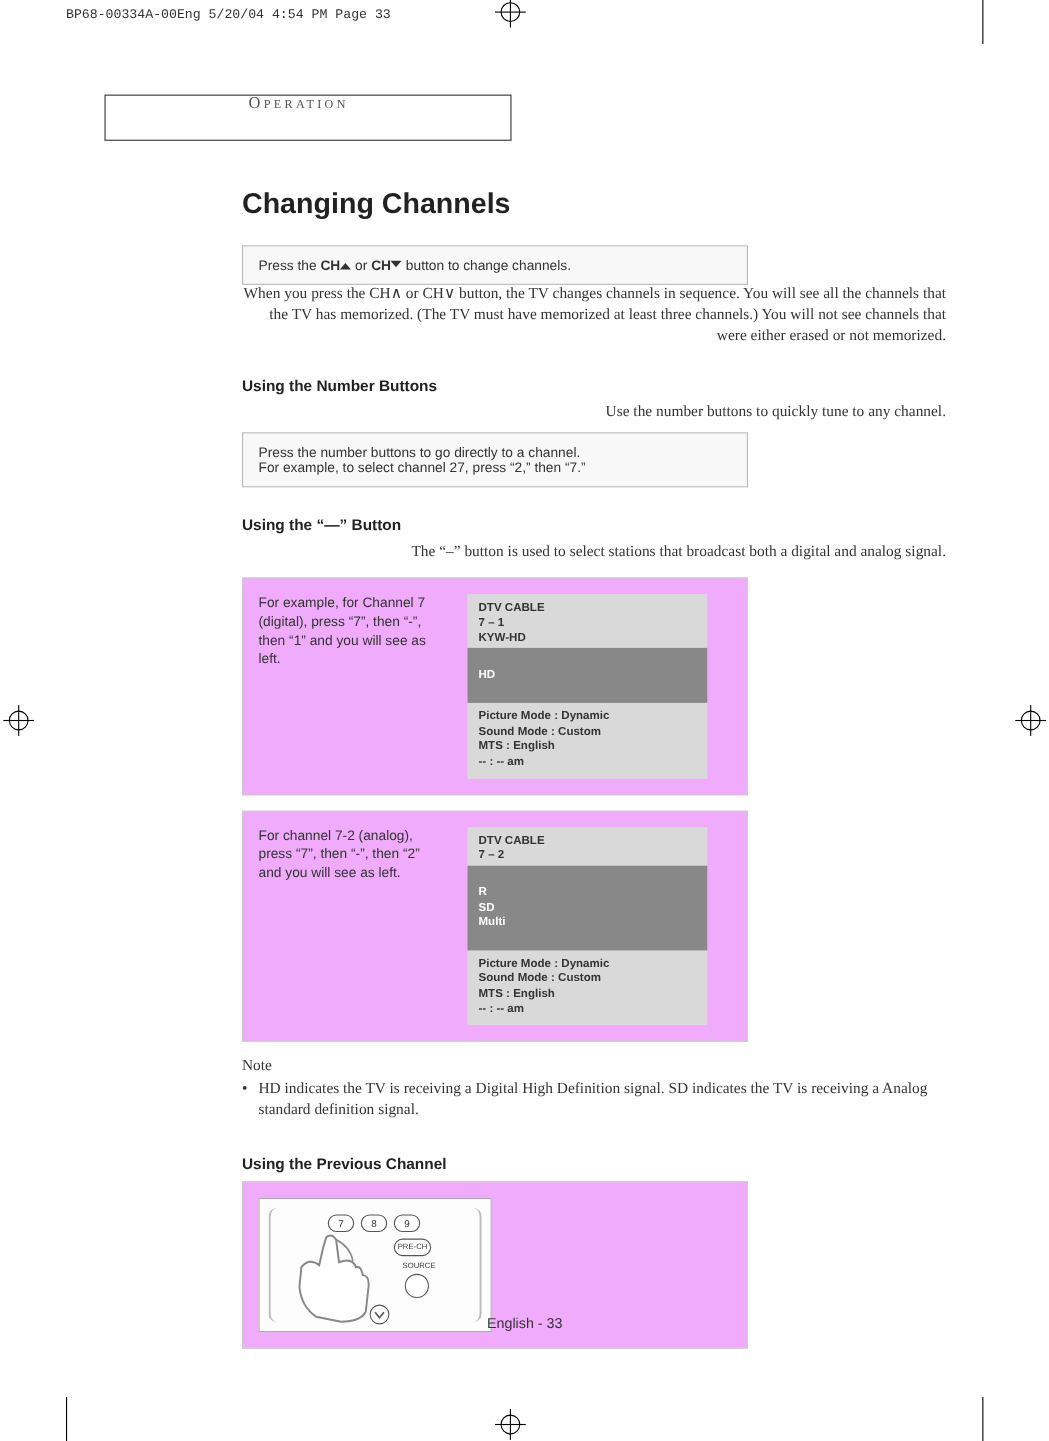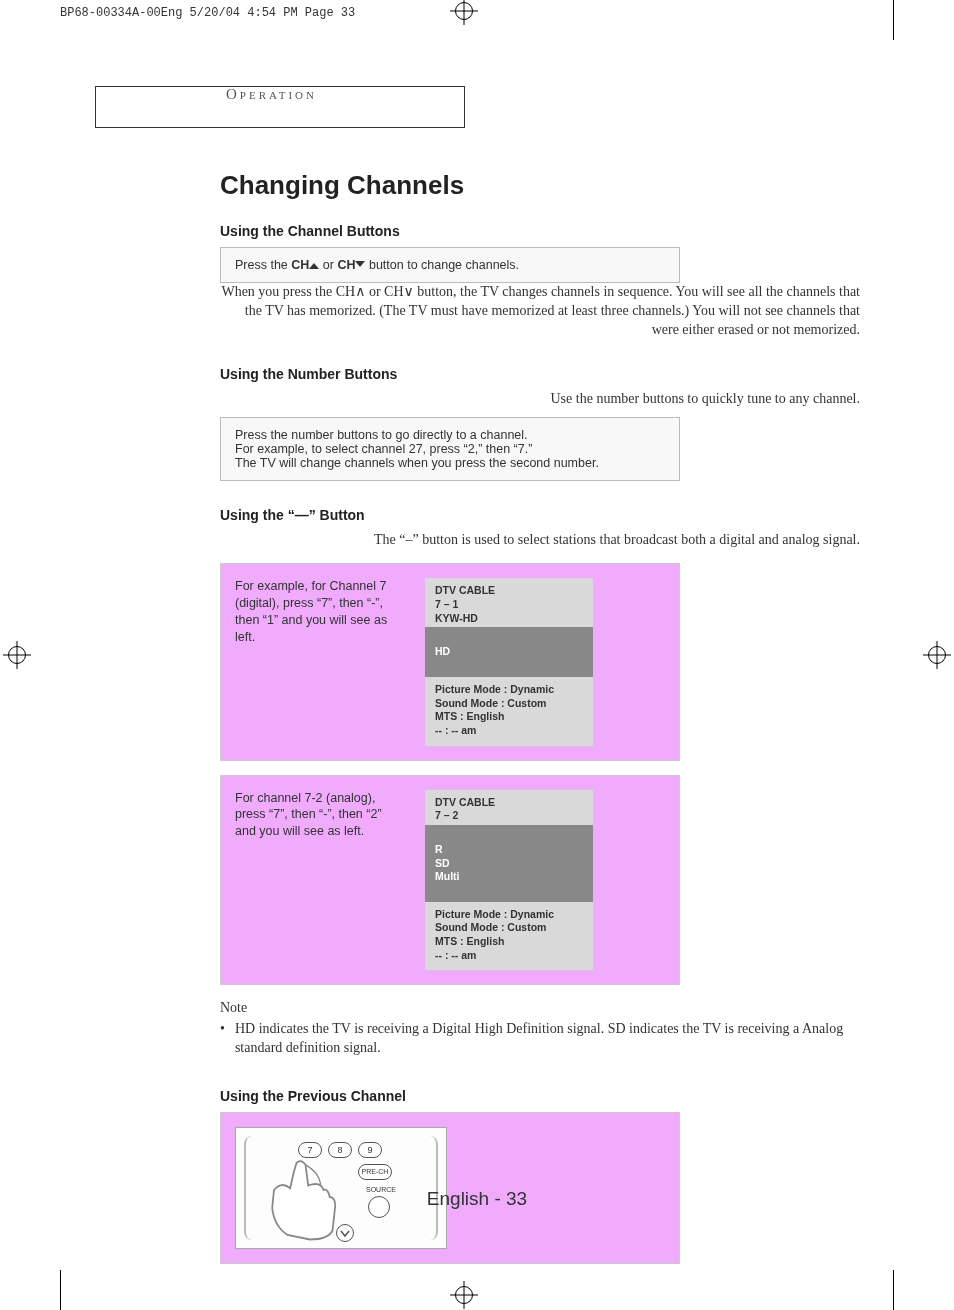--- a/index.html
+++ b/index.html
@@ -135,21 +135,21 @@
     display: flex;
     gap: 20px;
   }
   .dual-box .left-text {
     flex: 0 0 170px;
     line-height: 1.35;
   }
   .dual-box .left-text .b { font-weight: bold; }
   .tv-osd {
     background: #d9d9d9;
-    width: 168px;
+    width: 218px;
     font-size: 10.5px;
     color: #333;
     box-sizing: border-box;
   }
   .tv-osd .osd-top {
     padding: 6px 10px 2px 10px;
     font-weight: bold;
     line-height: 1.3;
   }
   .tv-osd .osd-band {
@@ -227,21 +227,21 @@
   }
   .hand svg { width: 100%; height: 100%; }
 
   .footer {
     position: absolute;
     bottom: 100px;
     left: 0;
     width: 100%;
     text-align: center;
     font-family: Arial, Helvetica, sans-serif;
-    font-size: 19px;
+    font-size: 13px;
     color: #333;
   }
 
   .reg-bottom {
     position: absolute;
     left: 455px; bottom: 6px;
   }
   .reg-left, .reg-right {
     position: absolute;
     top: 50%;
@@ -280,32 +280,30 @@
     </div>
 
   <div class="header-box">
     <span>Operation</span>
   </div>
 
   <div class="content">
 
     <h1 class="title">Changing Channels</h1>
 
-    <h2 class="subhead">Using the Channel Buttons</h2>
     <div class="instruction-box">
       <span>Press the </span><span class="b">CH</span><span class="chev-up"></span><span>  or </span><span class="b">CH</span><span class="chev-down"></span><span> button to change channels.</span>
     </div>
     <div class="body-text">When you press the CH∧  or CH∨ button, the TV changes channels in sequence. You will see all the channels that the TV has memorized. (The TV must have memorized at least three channels.) You will not see channels that were either erased or not memorized.</div>
 
     <h2 class="subhead">Using the Number Buttons</h2>
     <div class="body-text" style="margin-bottom:8px;">Use the number buttons to quickly tune to any channel.</div>
     <div class="instruction-box" style="margin-bottom:26px;">
       <div>Press the number buttons to go directly to a channel.</div>
       <div>For example, to select channel 27, press “2,” then “7.”</div>
-      <div>The TV will change channels when you press the second number.</div>
     </div>
 
     <h2 class="subhead">Using the “—” Button</h2>
     <div class="body-text" style="margin-bottom:14px;">The “–” button is used to select stations that broadcast both a digital and analog signal.</div>
 
     <div class="dual-box">
       <div class="left-text">For example, for Channel 7 (digital), press “7”, then “-”, then “1” and you will see as left.</div>
       <div class="tv-osd">
         <div class="osd-top">
           <div>DTV CABLE</div>

